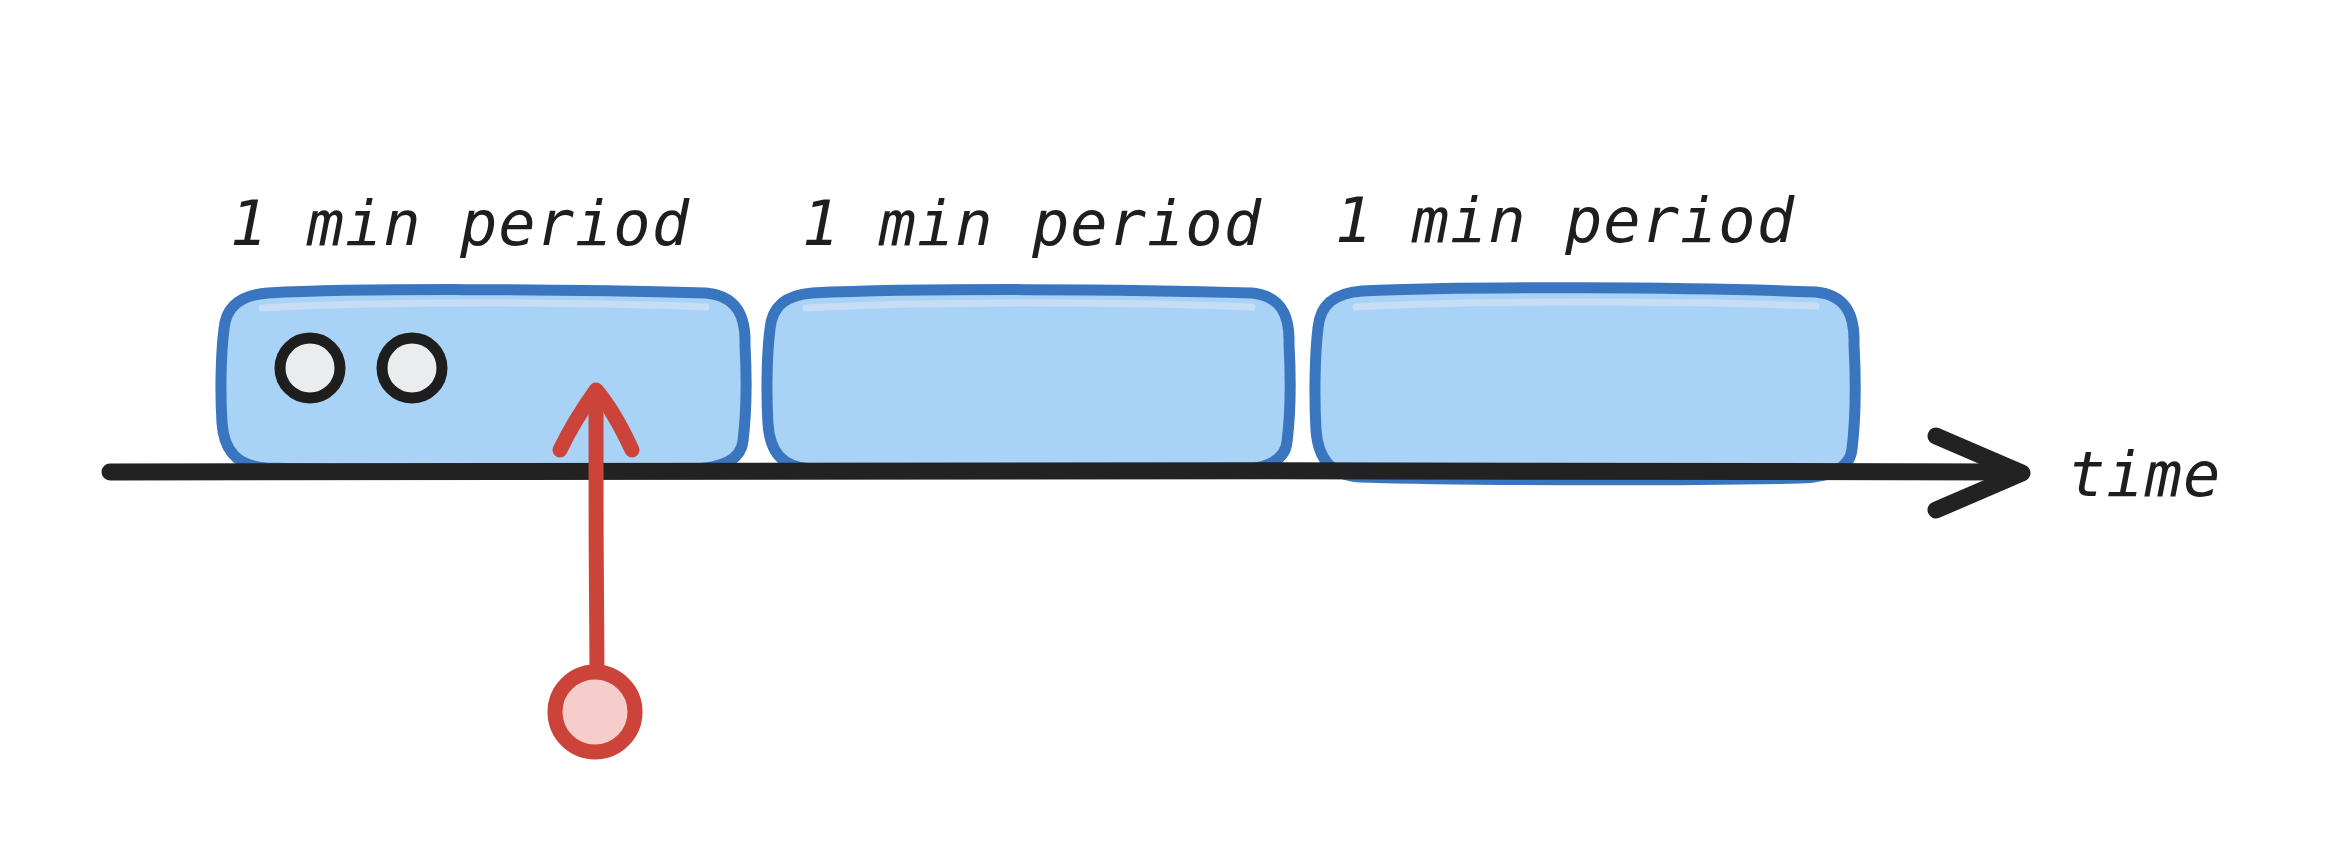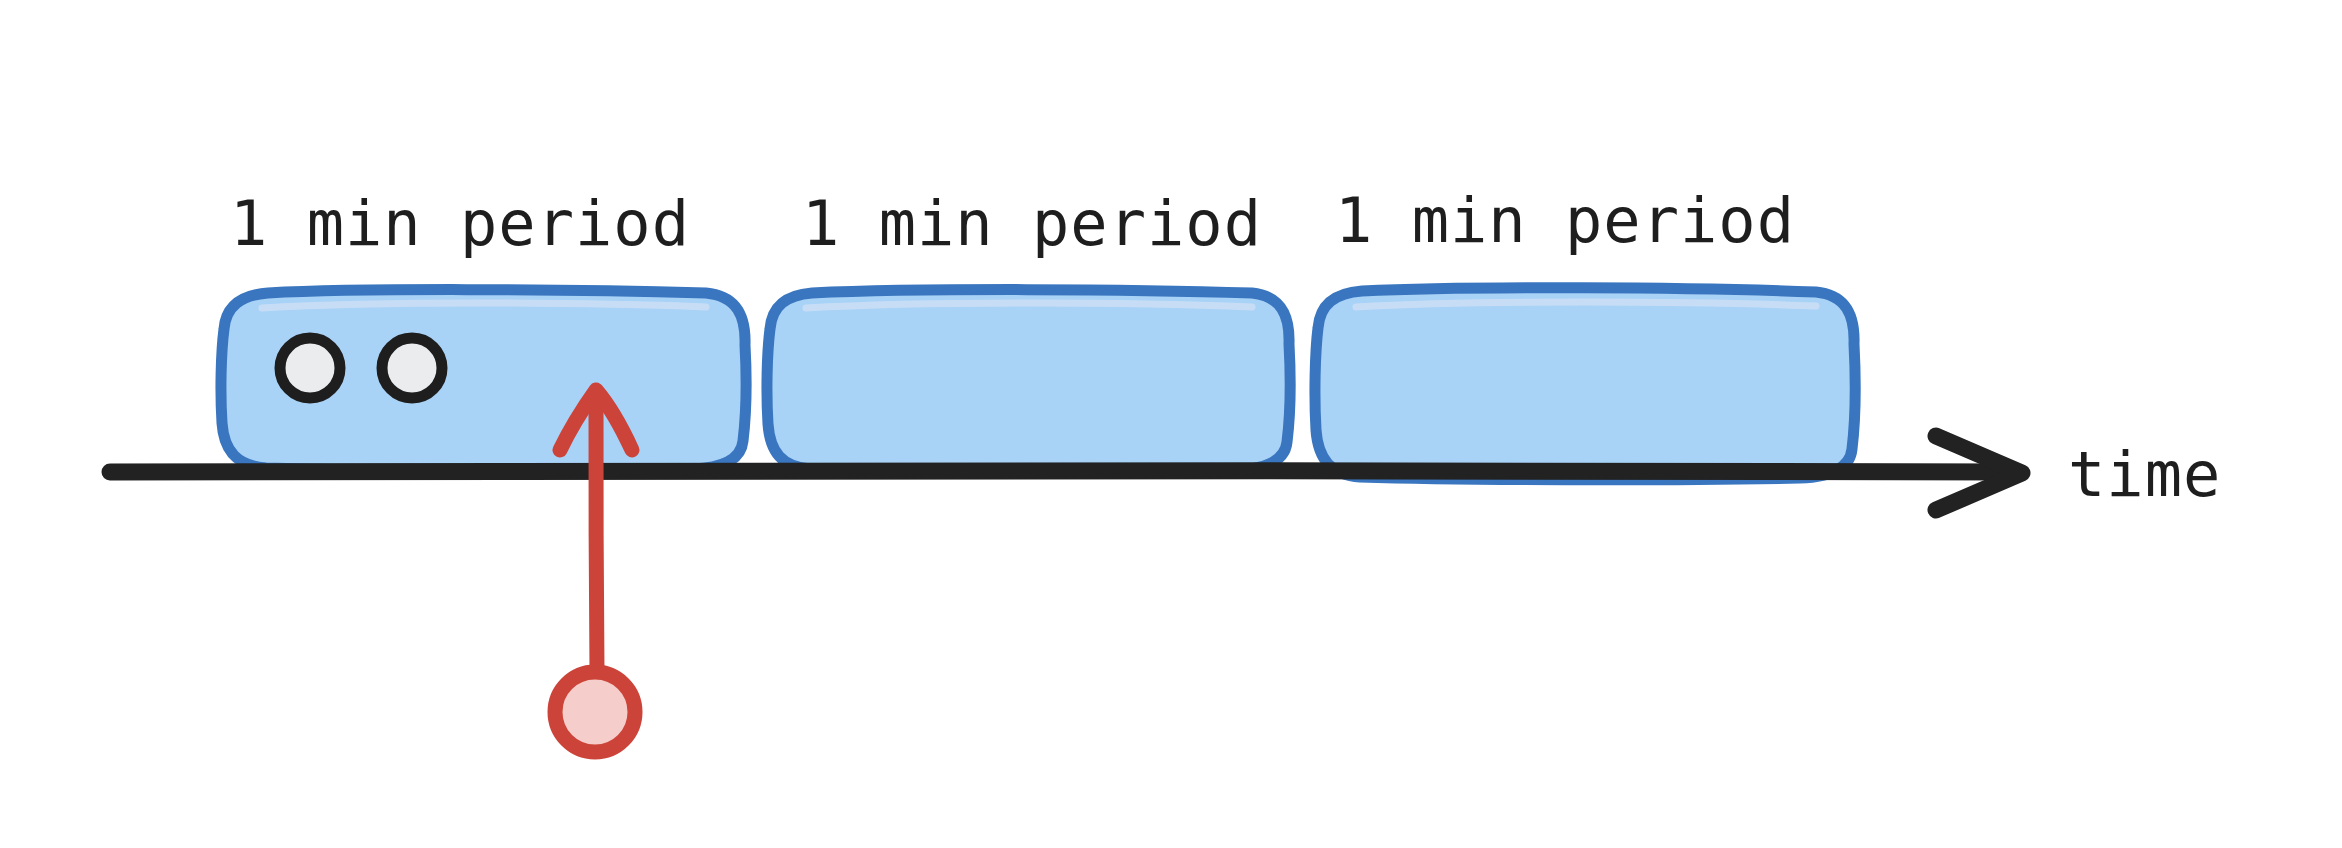--- a/index.html
+++ b/index.html
@@ -10,20 +10,21 @@
   }
   body {
     font-family: "DejaVu Sans Mono", "Liberation Mono", monospace;
   }
   #canvas-wrap {
     position: relative;
     width: 2342px;
     height: 848px;
     background: #ffffff;
     overflow: hidden;
+    font-style: italic;
   }
   #diagram-svg {
     position: absolute;
     left: 0;
     top: 0;
     width: 2342px;
     height: 848px;
     display: block;
   }
   .dgm-label {

